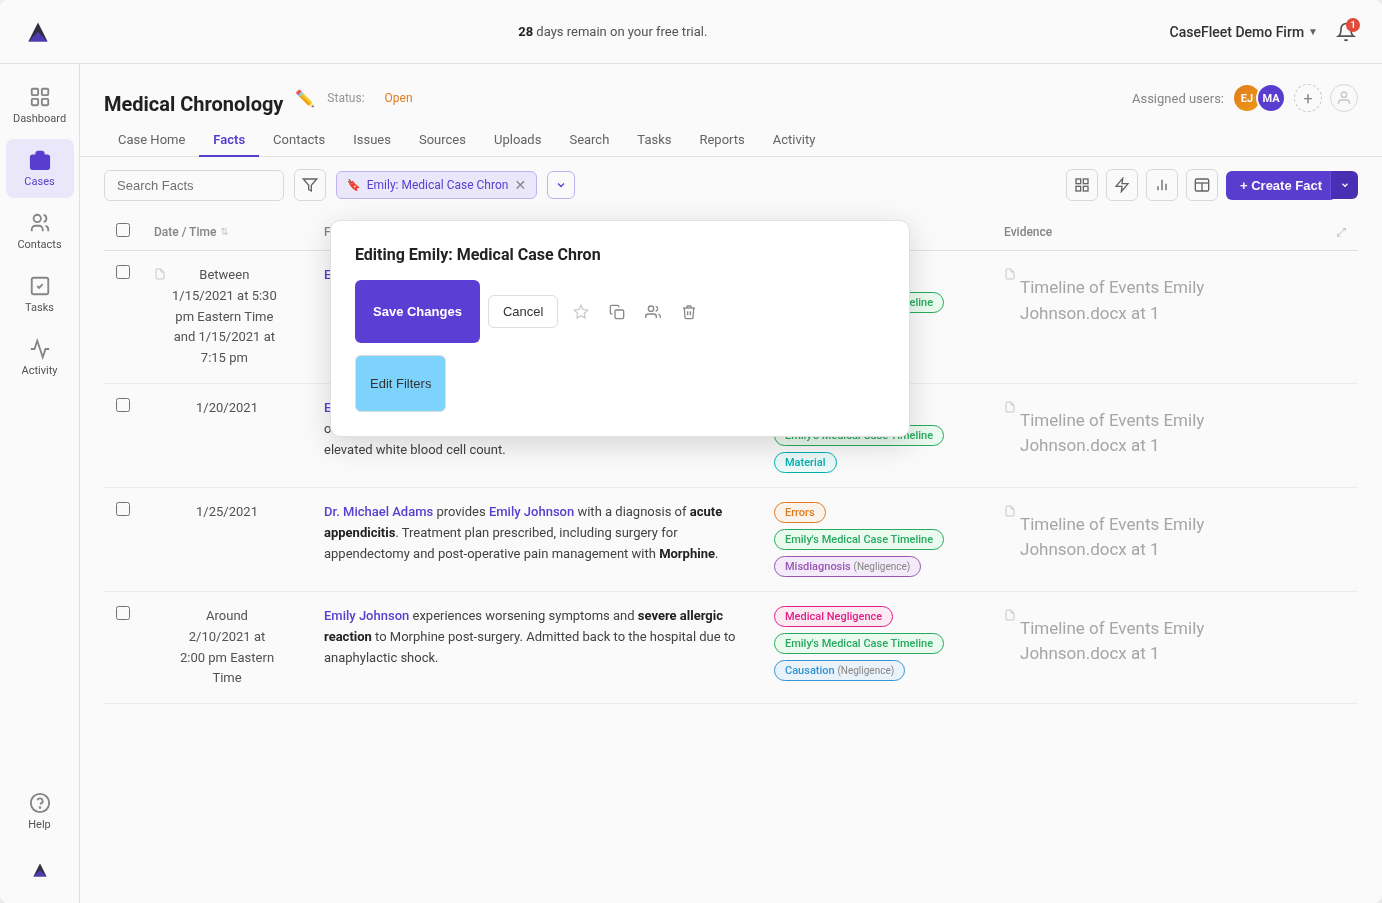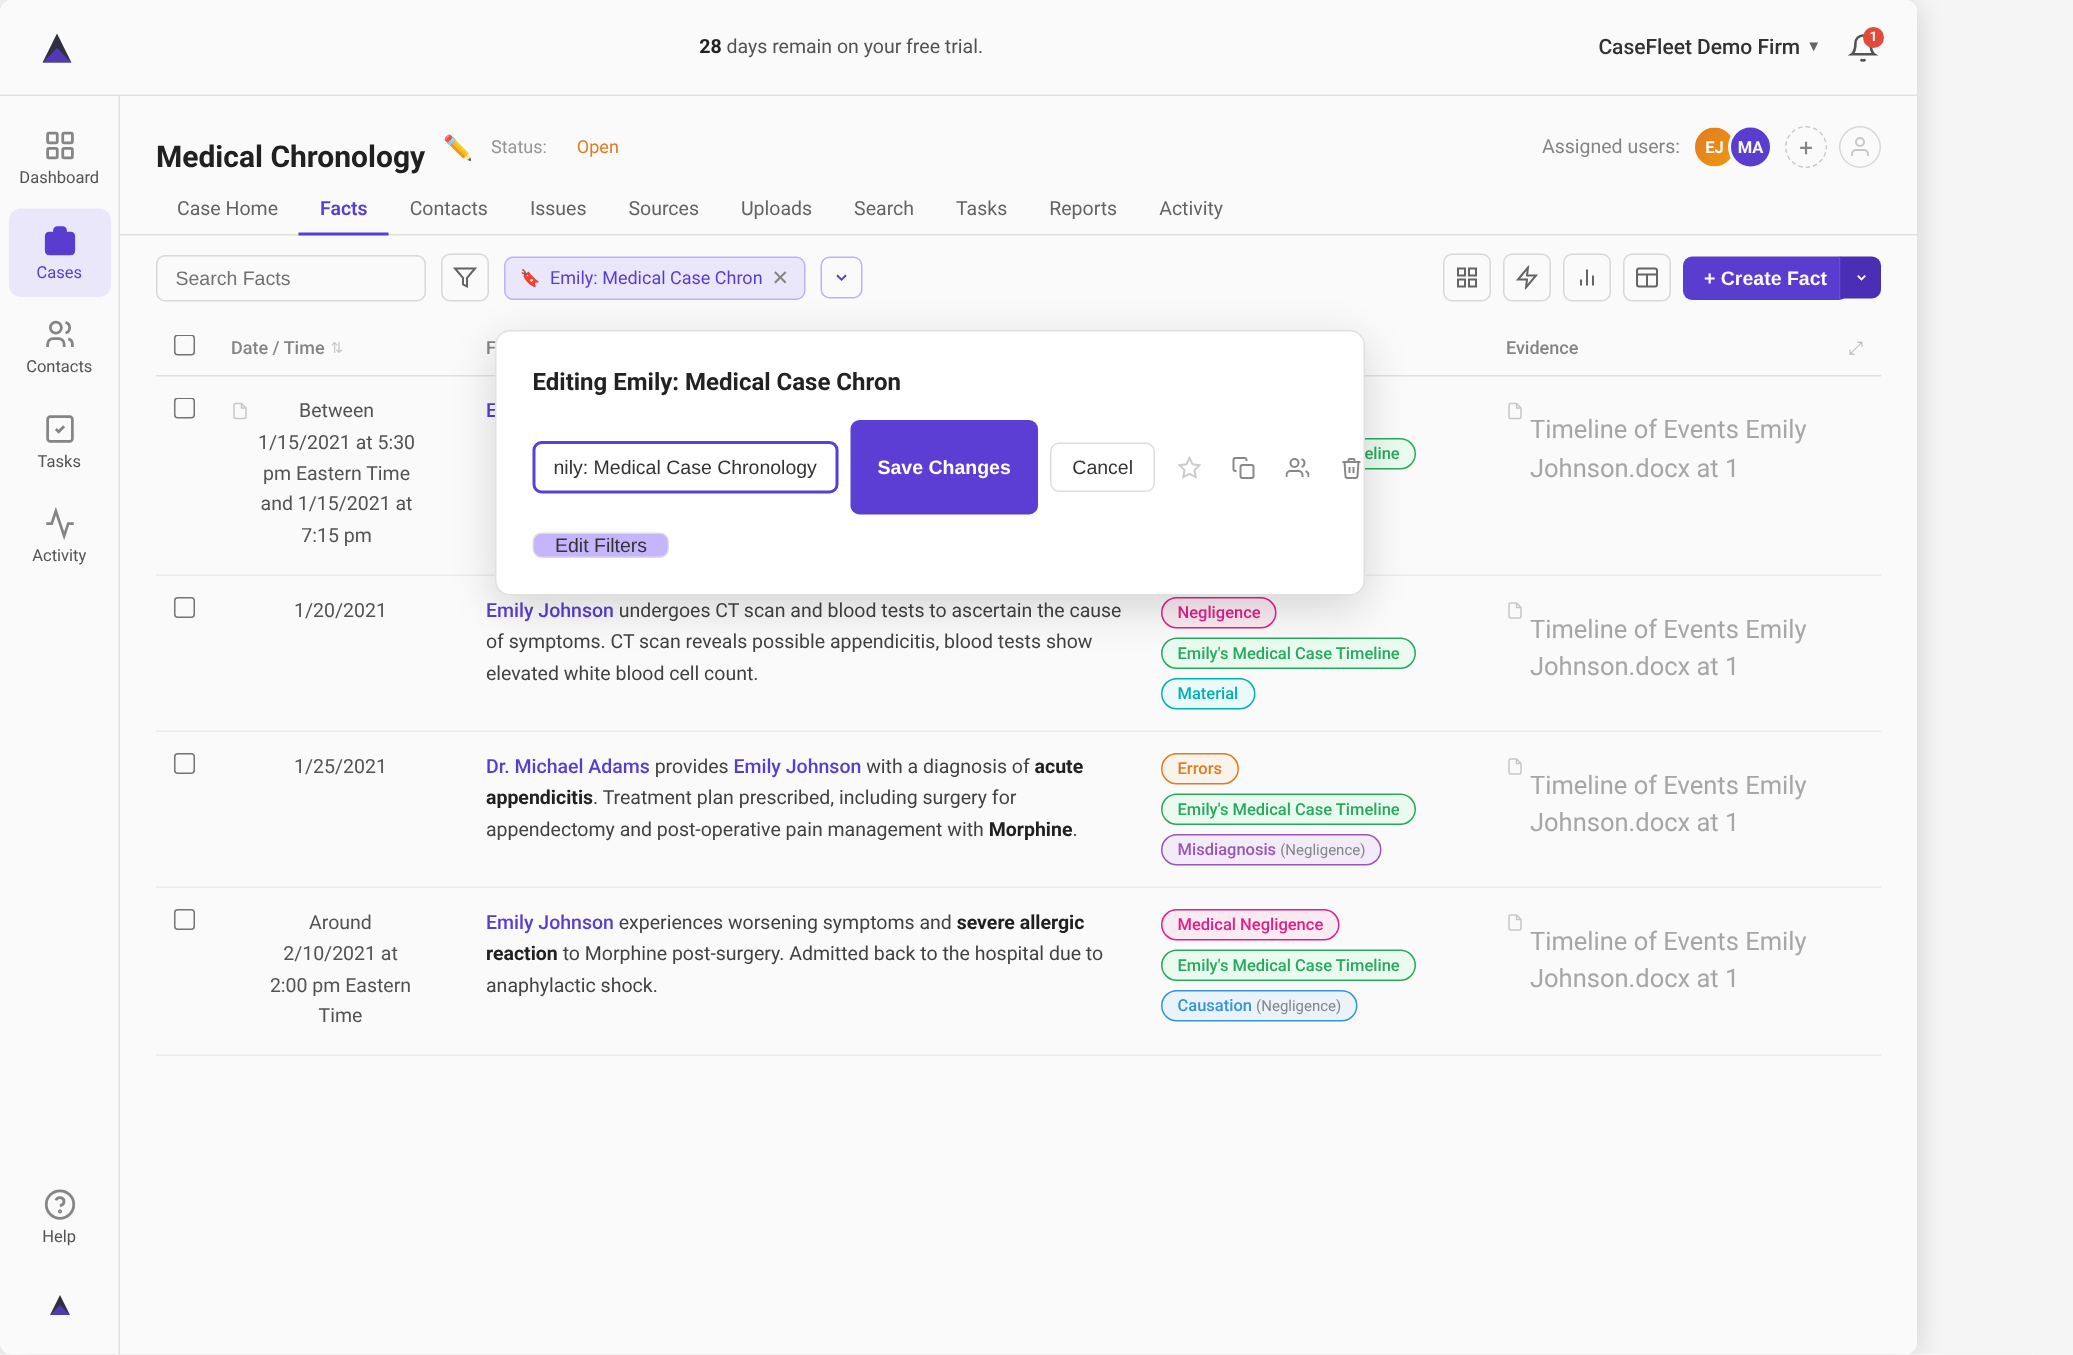--- a/index.html
+++ b/index.html
@@ -1,18 +1,18 @@
 <!DOCTYPE html>
 <html><head>
   <meta charset="utf-8">
   <style>
     * { box-sizing: border-box; margin: 0; padding: 0; }
     body { font-family: -apple-system, BlinkMacSystemFont, 'Segoe UI', Roboto, sans-serif; background: #f5f5f5; font-size: 13px; color: #333; }
 
-    .app-frame { width: 1278px; height: 903px; background: #fff; display: flex; flex-direction: column; overflow: hidden; border-radius: 8px; box-shadow: 0 2px 20px rgba(0,0,0,0.15); position: relative; }
+    .app-frame { width: 1382px; height: 903px; background: #fff; display: flex; flex-direction: column; overflow: hidden; border-radius: 8px; box-shadow: 0 2px 20px rgba(0,0,0,0.15); position: relative; }
 
     
     .topbar { height: 64px; background: #fff; border-bottom: 1px solid #e5e5e5; display: flex; align-items: center; padding: 0 20px; gap: 16px; flex-shrink: 0; }
     .topbar-logo { width: 36px; height: 36px; display: flex; align-items: center; justify-content: center; }
     .topbar-logo svg { width: 32px; height: 32px; }
     .topbar-center { flex: 1; text-align: center; font-size: 13px; color: #555; }
     .topbar-center strong { font-weight: 700; color: #222; }
     .subscribe-btn { background: #5b3fd4; color: #fff; border: none; border-radius: 6px; padding: 10px 22px; font-size: 14px; font-weight: 600; cursor: pointer; white-space: nowrap; }
     .topbar-right { display: flex; align-items: center; gap: 12px; }
     .firm-name { font-size: 14px; font-weight: 500; color: #333; display: flex; align-items: center; gap: 4px; cursor: pointer; }
@@ -97,21 +97,21 @@
 
     
     .edit-popup { position: absolute; top: 220px; left: 330px; width: 580px; background: #fff; border: 1px solid #e0e0e0; border-radius: 10px; box-shadow: 0 8px 30px rgba(0,0,0,0.15); z-index: 100; padding: 24px; }
     .edit-popup-title { font-size: 16px; font-weight: 700; color: #222; margin-bottom: 16px; }
     .edit-popup-row { display: flex; align-items: center; gap: 8px; margin-bottom: 12px; }
     .edit-name-input { flex: 1; padding: 8px 12px; border: 2px solid #5b3fd4; border-radius: 6px; font-size: 13px; color: #333; outline: none; }
     .save-btn { background: #5b3fd4; color: #fff; border: none; border-radius: 6px; padding: 24px 18px; font-size: 13px; font-weight: 600; cursor: pointer; white-space: nowrap; }
     .cancel-btn { background: #fff; color: #333; border: 1px solid #ddd; border-radius: 6px; padding: 8px 14px; font-size: 13px; cursor: pointer; }
     .popup-icon-btns { display: flex; gap: 6px; align-items: center; }
     .popup-icon-btn { width: 30px; height: 30px; display: flex; align-items: center; justify-content: center; cursor: pointer; color: #888; border-radius: 4px; }
-    .edit-filters-btn { background: #c4b5fd; color: #333; border: 1px solid #ddd; border-radius: 6px; padding: 0 14px; font-size: 13px; cursor: pointer; }
+    .edit-filters-btn { background: #7dd3fc; color: #333; border: 1px solid #ddd; border-radius: 6px; padding: 20px 14px; font-size: 13px; cursor: pointer; }
 
     
     ::-webkit-scrollbar { width: 6px; }
     ::-webkit-scrollbar-track { background: #f5f5f5; }
     ::-webkit-scrollbar-thumb { background: #ccc; border-radius: 3px; }
     input[type="checkbox"] { width: 14px; height: 14px; cursor: pointer; accent-color: #5b3fd4; }
 
     .sort-icon { color: #ccc; font-size: 10px; margin-left: 4px; }
     .th-inner { display: flex; align-items: center; }
 
@@ -446,21 +446,20 @@
         </table>
       </div>
     </div>
   </div>
 
   <div class="overlay"></div>
 
   <div class="edit-popup">
     <div class="edit-popup-title">Editing Emily: Medical Case Chron</div>
     <div class="edit-popup-row">
-      <input class="edit-name-input" type="text" value="nily: Medical Case Chronology" style="">
       <button class="save-btn">Save Changes</button>
       <button class="cancel-btn">Cancel</button>
       <div class="popup-icon-btns">
         <div class="popup-icon-btn">
           <svg width="16" height="16" viewBox="0 0 24 24" fill="none" stroke="#ccc" stroke-width="2">
               <polygon points="12 2 15.09 8.26 22 9.27 17 14.14 18.18 21.02 12 17.77 5.82 21.02 7 14.14 2 9.27 8.91 8.26 12 2"></polygon>
             </svg>
         </div>
         <div class="popup-icon-btn">
           <svg width="16" height="16" viewBox="0 0 24 24" fill="none" stroke="#888" stroke-width="2">

